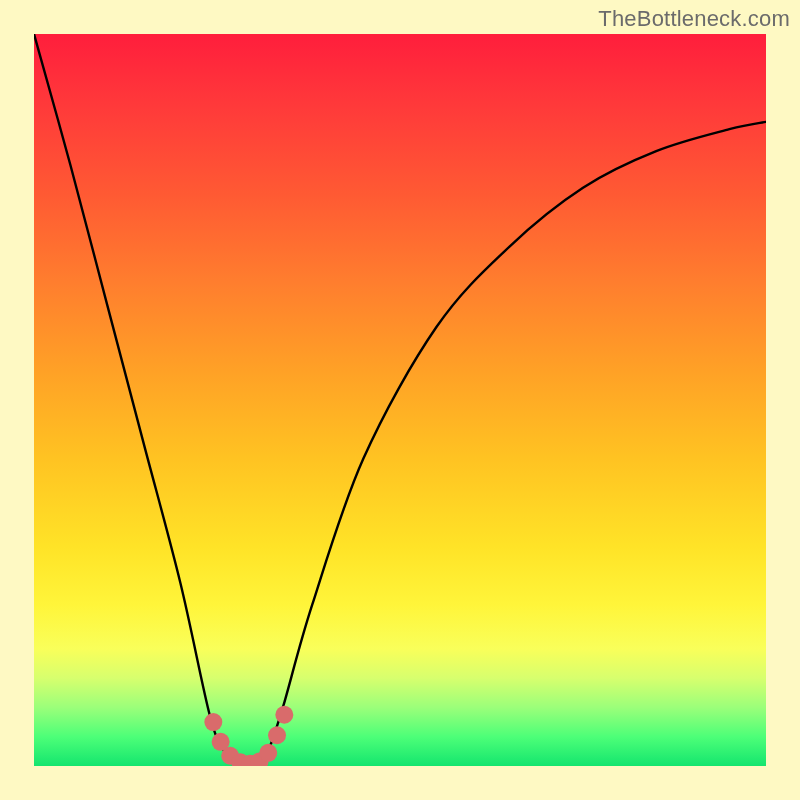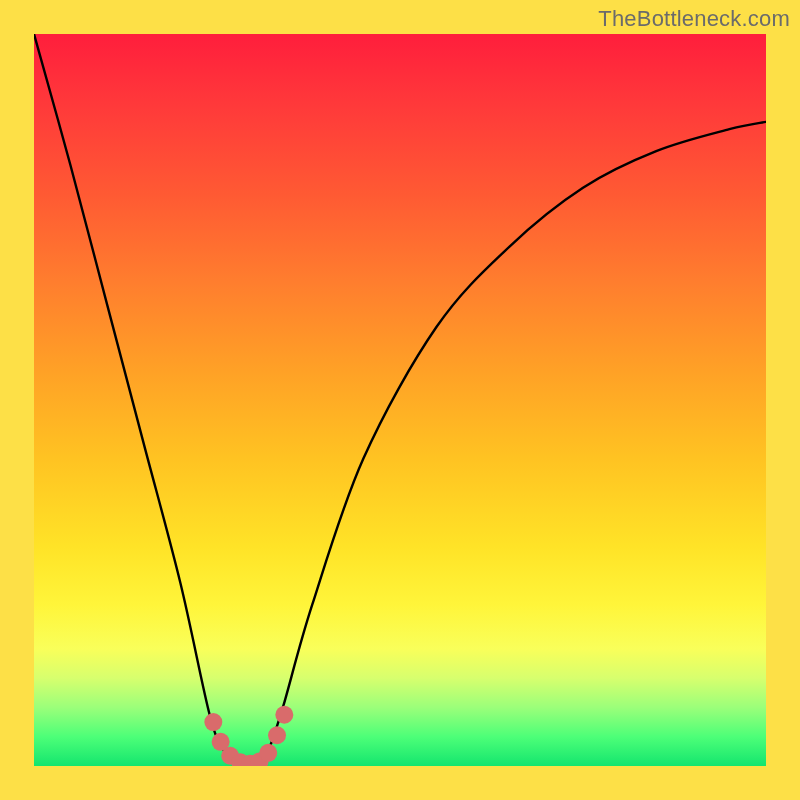--- a/index.html
+++ b/index.html
@@ -8,21 +8,21 @@
     width: 800px;
     height: 800px;
     overflow: hidden;
     background: #000;
     font-family: Arial, Helvetica, sans-serif;
   }
   .frame {
     position: relative;
     width: 800px;
     height: 800px;
-    background: #fde047;
+    background: #fef9c3;
   }
   .plot {
     position: absolute;
     left: 34px;
     top: 34px;
     width: 732px;
     height: 732px;
     
     background: linear-gradient(
       to bottom,

